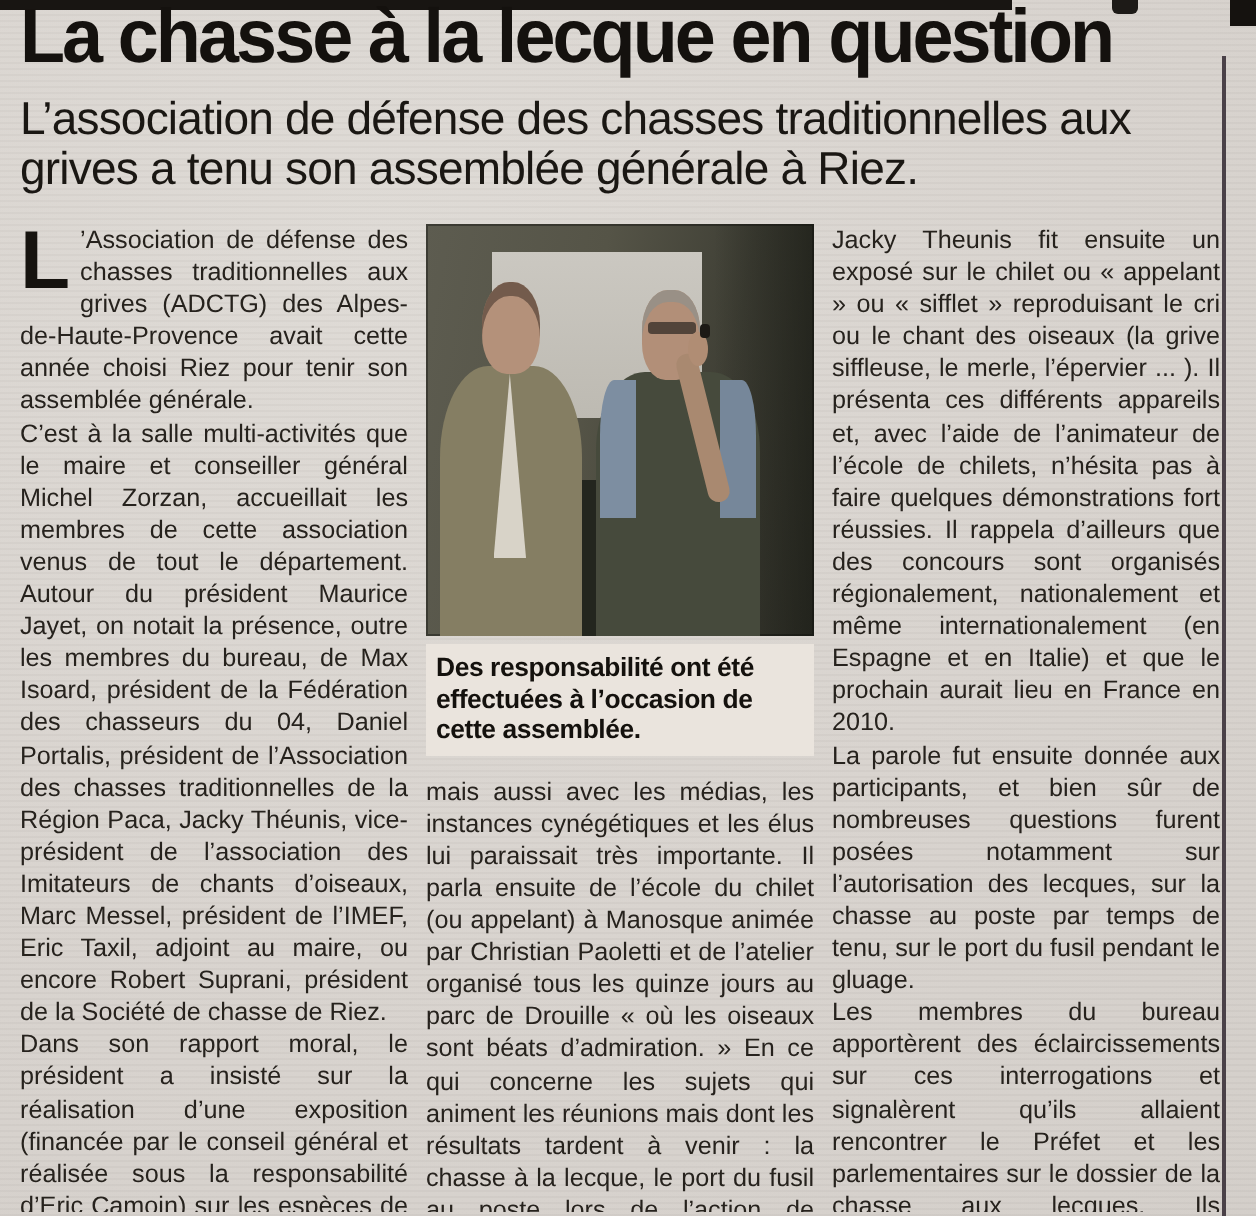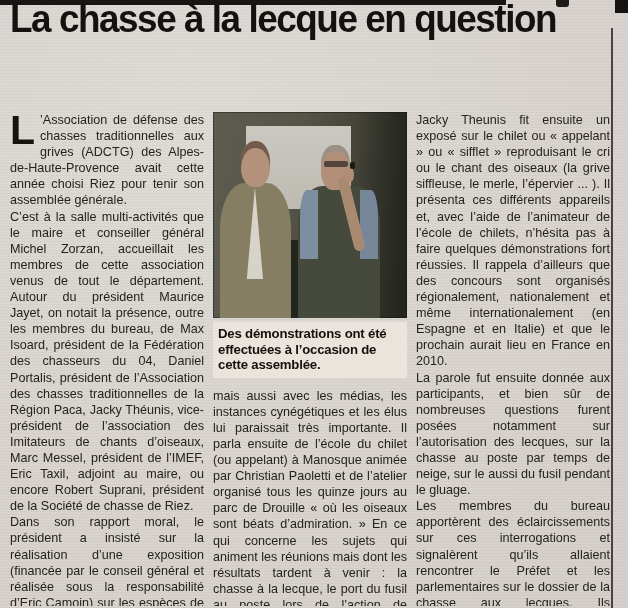--- a/index.html
+++ b/index.html
@@ -79,20 +79,21 @@
 </head>
 <body>
 
 <div class="scan-bar-top"></div>
 <div class="scan-dot-a"></div>
 <div class="scan-dot-b"></div>
 <div class="scan-rule-right"></div>
 
 <header>
   <h1>La chasse à la lecque en question</h1>
+  <div class="subtitle">L’association de défense des chasses traditionnelles aux grives a tenu son assemblée générale à Riez.</div>
 </header>
 
 <div class="columns">
   <div class="column">
     <div class="col-text">
         <p><span class="dropcap">L</span><span>’Association de défense des chasses traditionnelles aux grives (ADCTG) des Alpes-de-Haute-Provence avait cette année choisi Riez pour tenir son assemblée générale.</span></p>
         <p><span>C’est à la salle multi-activités que le maire et conseiller général Michel Zorzan, accueillait les membres de cette association venus de tout le département. Autour du président Maurice Jayet, on notait la présence, outre les membres du bureau, de Max Isoard, président de la Fédération des chasseurs du 04,  Daniel Portalis, président de l’Association des chasses traditionnelles de la Région Paca, Jacky Théunis, vice-président de l’association des Imitateurs de chants d’oiseaux, Marc Messel, président de l’IMEF, Eric Taxil, adjoint au maire, ou encore Robert Suprani, président de la Société de chasse de Riez.</span></p>
         <p><span>Dans son rapport moral, le président a insisté sur la réalisation d’une exposition (financée par le conseil général et réalisée sous la responsabilité d’Eric Camoin) sur les  espèces de turdidés et les différentes chasses traditionnelles (la lecque, la glu). Cette exposition de  qualité, installée  dans la salle, a été présentée dans plusieurs manifestations du département (Le Brusquet, Ongles ...)</span></p>
       </div>
   </div>
@@ -113,29 +114,29 @@
           <div class="mr-shirt-l"></div>
           <div class="mr-shirt-r"></div>
           <div class="mr-head"></div>
           <div class="mr-glasses"></div>
           <div class="mr-arm"></div>
           <div class="mr-hand"></div>
           <div class="mr-chilet"></div>
         </div>
       </div>
       <figcaption>
-        <div class="caption-box">Des démonstrations ont été effectuées à l’occasion de cette assemblée.</div>
+        <div class="caption-box">Des responsabilité ont été effectuées à l’occasion de cette assemblée.</div>
       </figcaption>
     </figure>
     <div class="col-text">
         <p><span>mais aussi avec les médias, les instances cynégétiques et les élus lui paraissait très importante.  Il parla ensuite de l’école du chilet (ou appelant) à Manosque animée par Christian Paoletti  et de l’atelier organisé tous les quinze jours au parc de Drouille « </span><span class="it">où les  oiseaux sont béats d’admiration.</span><span> » En ce qui concerne les sujets qui animent les réunions mais dont les résultats tardent à venir : la chasse à la lecque, le port du fusil au poste lors de l’action de gluage, la non-présence  des  chasseurs  au  GEOC (Groupe d’experts sur les oiseaux  et leur chasse).</span></p>
       </div>
   </div>
 
   <div class="column">
     <div class="col-text">
         <p><span>Jacky Theunis fit  ensuite un exposé sur le chilet ou « </span><span class="it">appelant</span><span> » ou « </span><span class="it">sifflet</span><span> » reproduisant le cri ou le chant des oiseaux (la grive siffleuse, le merle, l’épervier ... ). Il présenta ces différents appareils et, avec l’aide de l’animateur de l’école de chilets, n’hésita pas à faire quelques démonstrations fort réussies. Il rappela d’ailleurs que des concours sont organisés régionalement, nationalement et même internationalement (en Espagne et en Italie) et que le prochain aurait lieu en France en 2010.</span></p>
-        <p><span>La parole fut ensuite donnée aux participants, et bien sûr de nombreuses questions furent  posées notamment sur l’autorisation des lecques, sur la chasse au poste par temps de neige, sur le aussi du fusil pendant le gluage.</span></p>
+        <p><span>La parole fut ensuite donnée aux participants, et bien sûr de nombreuses questions furent  posées notamment sur l’autorisation des lecques, sur la chasse au poste par temps de tenu, sur le port du fusil pendant le gluage.</span></p>
         <p><span>Les membres du bureau  apportèrent des éclaircissements sur ces interrogations et signalèrent qu’ils allaient rencontrer le Préfet et les parlementaires sur le dossier de la chasse aux lecques. Ils demandèrent  les personnes présentes d’en parler aux députés et au sénateur  des  Alpes-de-Haute-Provence. À l’issue de la réunion les participants étaient invités à visiter l’exposition  et à partager un buffet dînatoire.</span></p>
       </div>
 
   </div>
 </div>
 
 </body></html>

